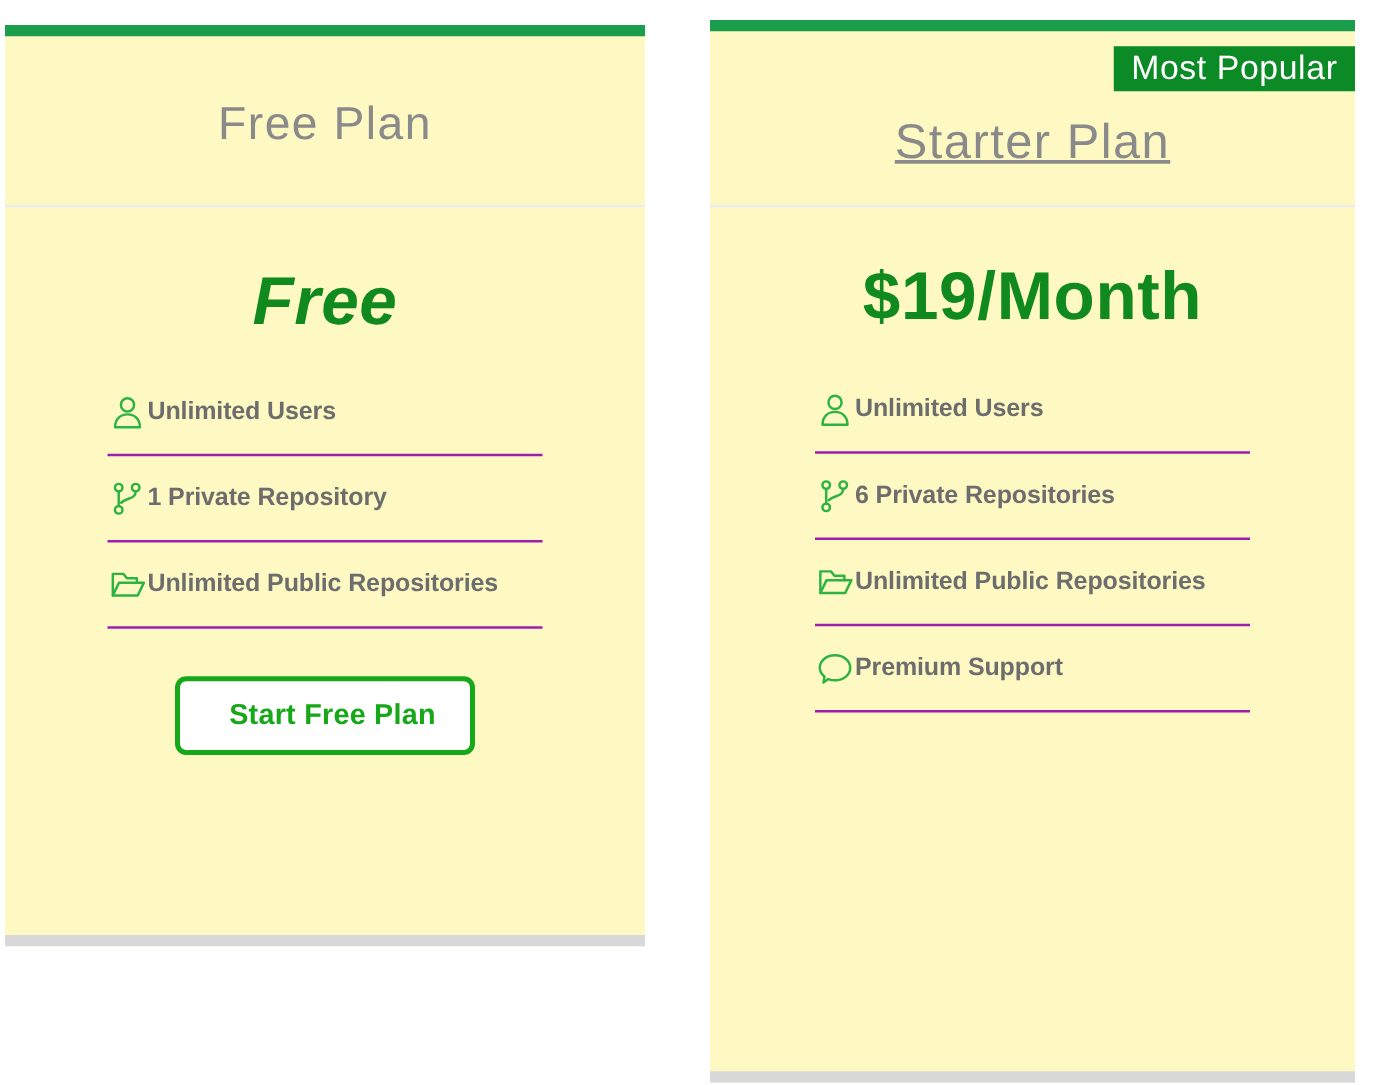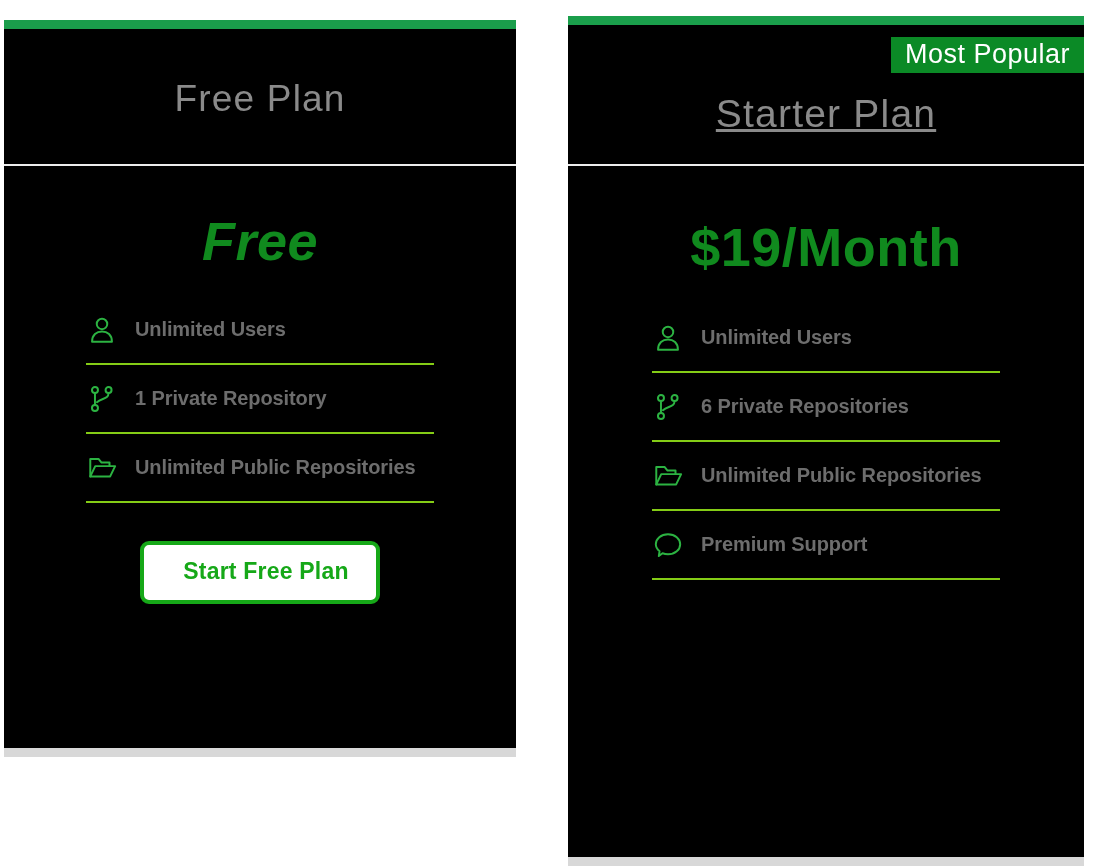--- a/index.html
+++ b/index.html
@@ -15,21 +15,21 @@
   .pricing-stage {
     position: relative;
     width: 1108px;
     height: 868px;
     background: #ffffff;
   }
 
   
   .plan-card {
     position: absolute;
-    background: #000000;
+    background: #fef9c3;
     display: flex;
     flex-direction: column;
   }
 
   .plan-card.card-free {
     left: 4px;
     top: 20px;
     width: 512px;
     height: 737px;
   }
@@ -128,39 +128,38 @@
   }
 
   .card-free .plan-price {
     font-size: 54px;
     margin-top: 44px;
     font-style: italic;
   }
 
   .card-starter .plan-price {
     font-size: 54px;
-    margin-top: 50px;
+    margin-top: 40px;
   }
 
   
   .feature-list {
     list-style: none;
     width: 348px;
     margin: 0 auto;
   }
 
   .card-free .feature-list { margin-top: 24px; }
   .card-starter .feature-list { margin-top: 26px; }
 
   .feature-row {
     display: flex;
     align-items: center;
     height: 69px;
-    border-bottom: 2px solid #84cc16;
-    gap: 17px;
+    border-bottom: 2px solid #a21caf;
   }
 
   .feature-icon {
     width: 32px;
     height: 32px;
     flex: 0 0 32px;
     display: flex;
     align-items: center;
     justify-content: center;
   }

